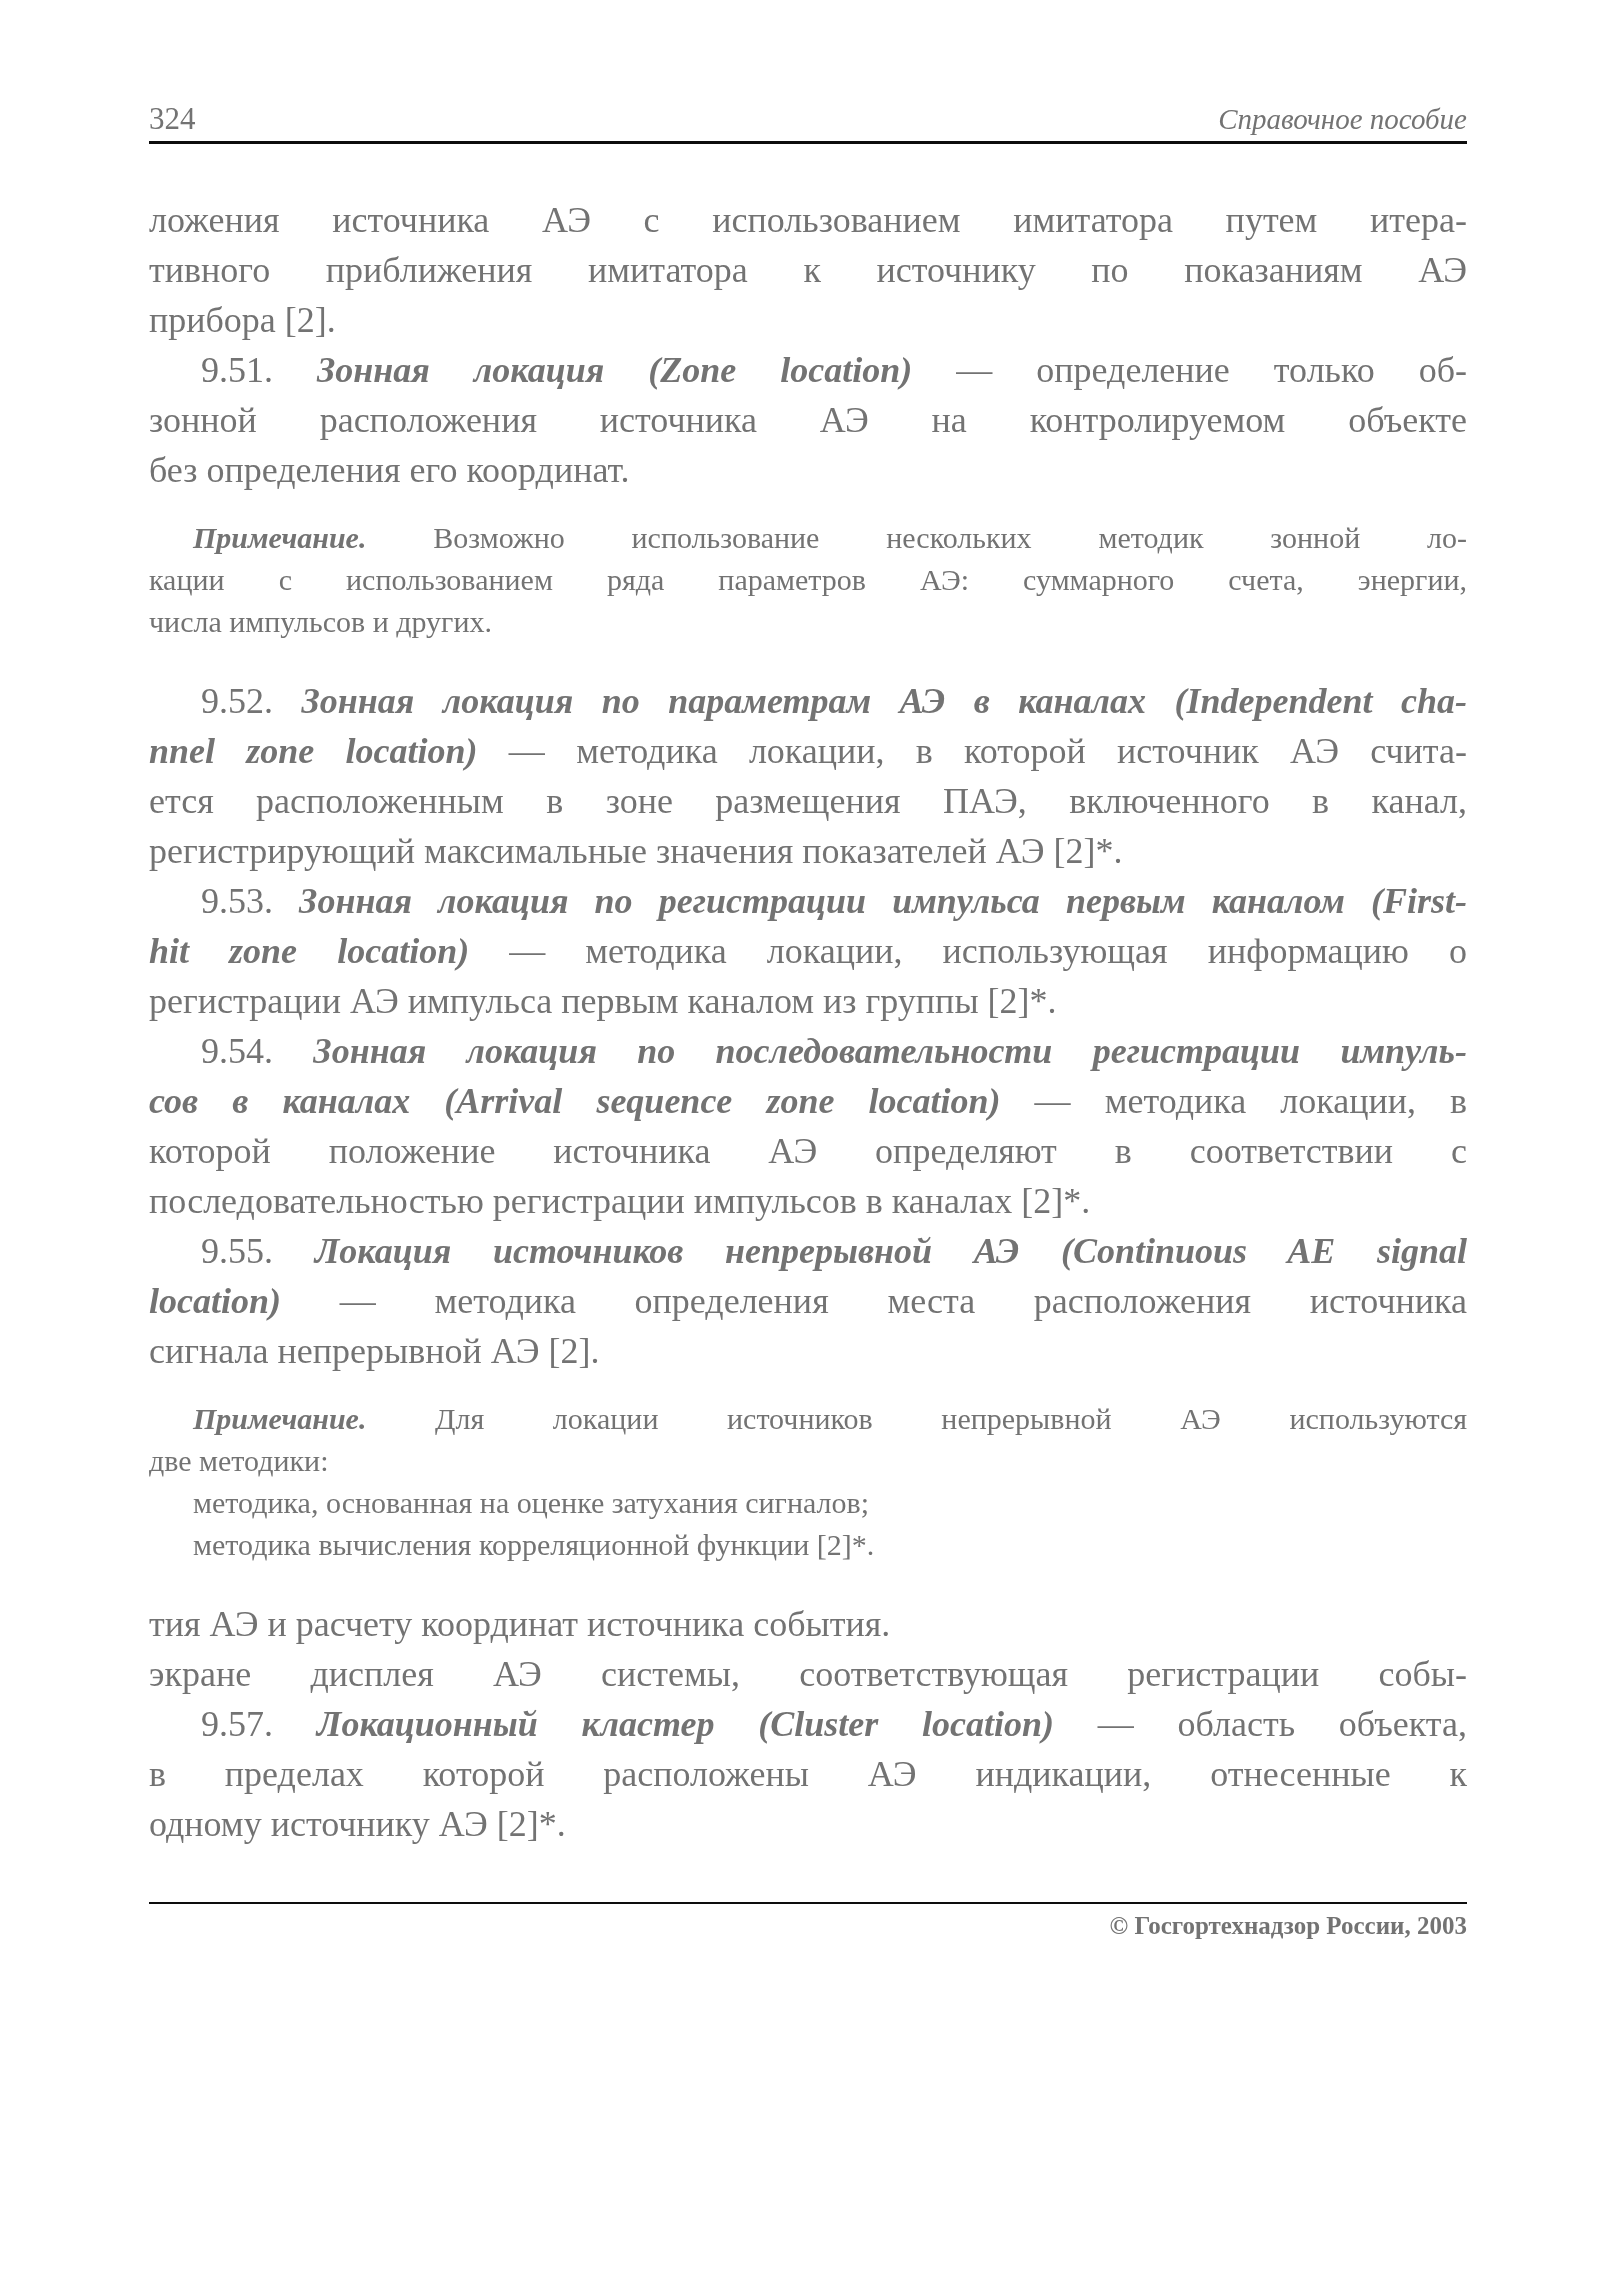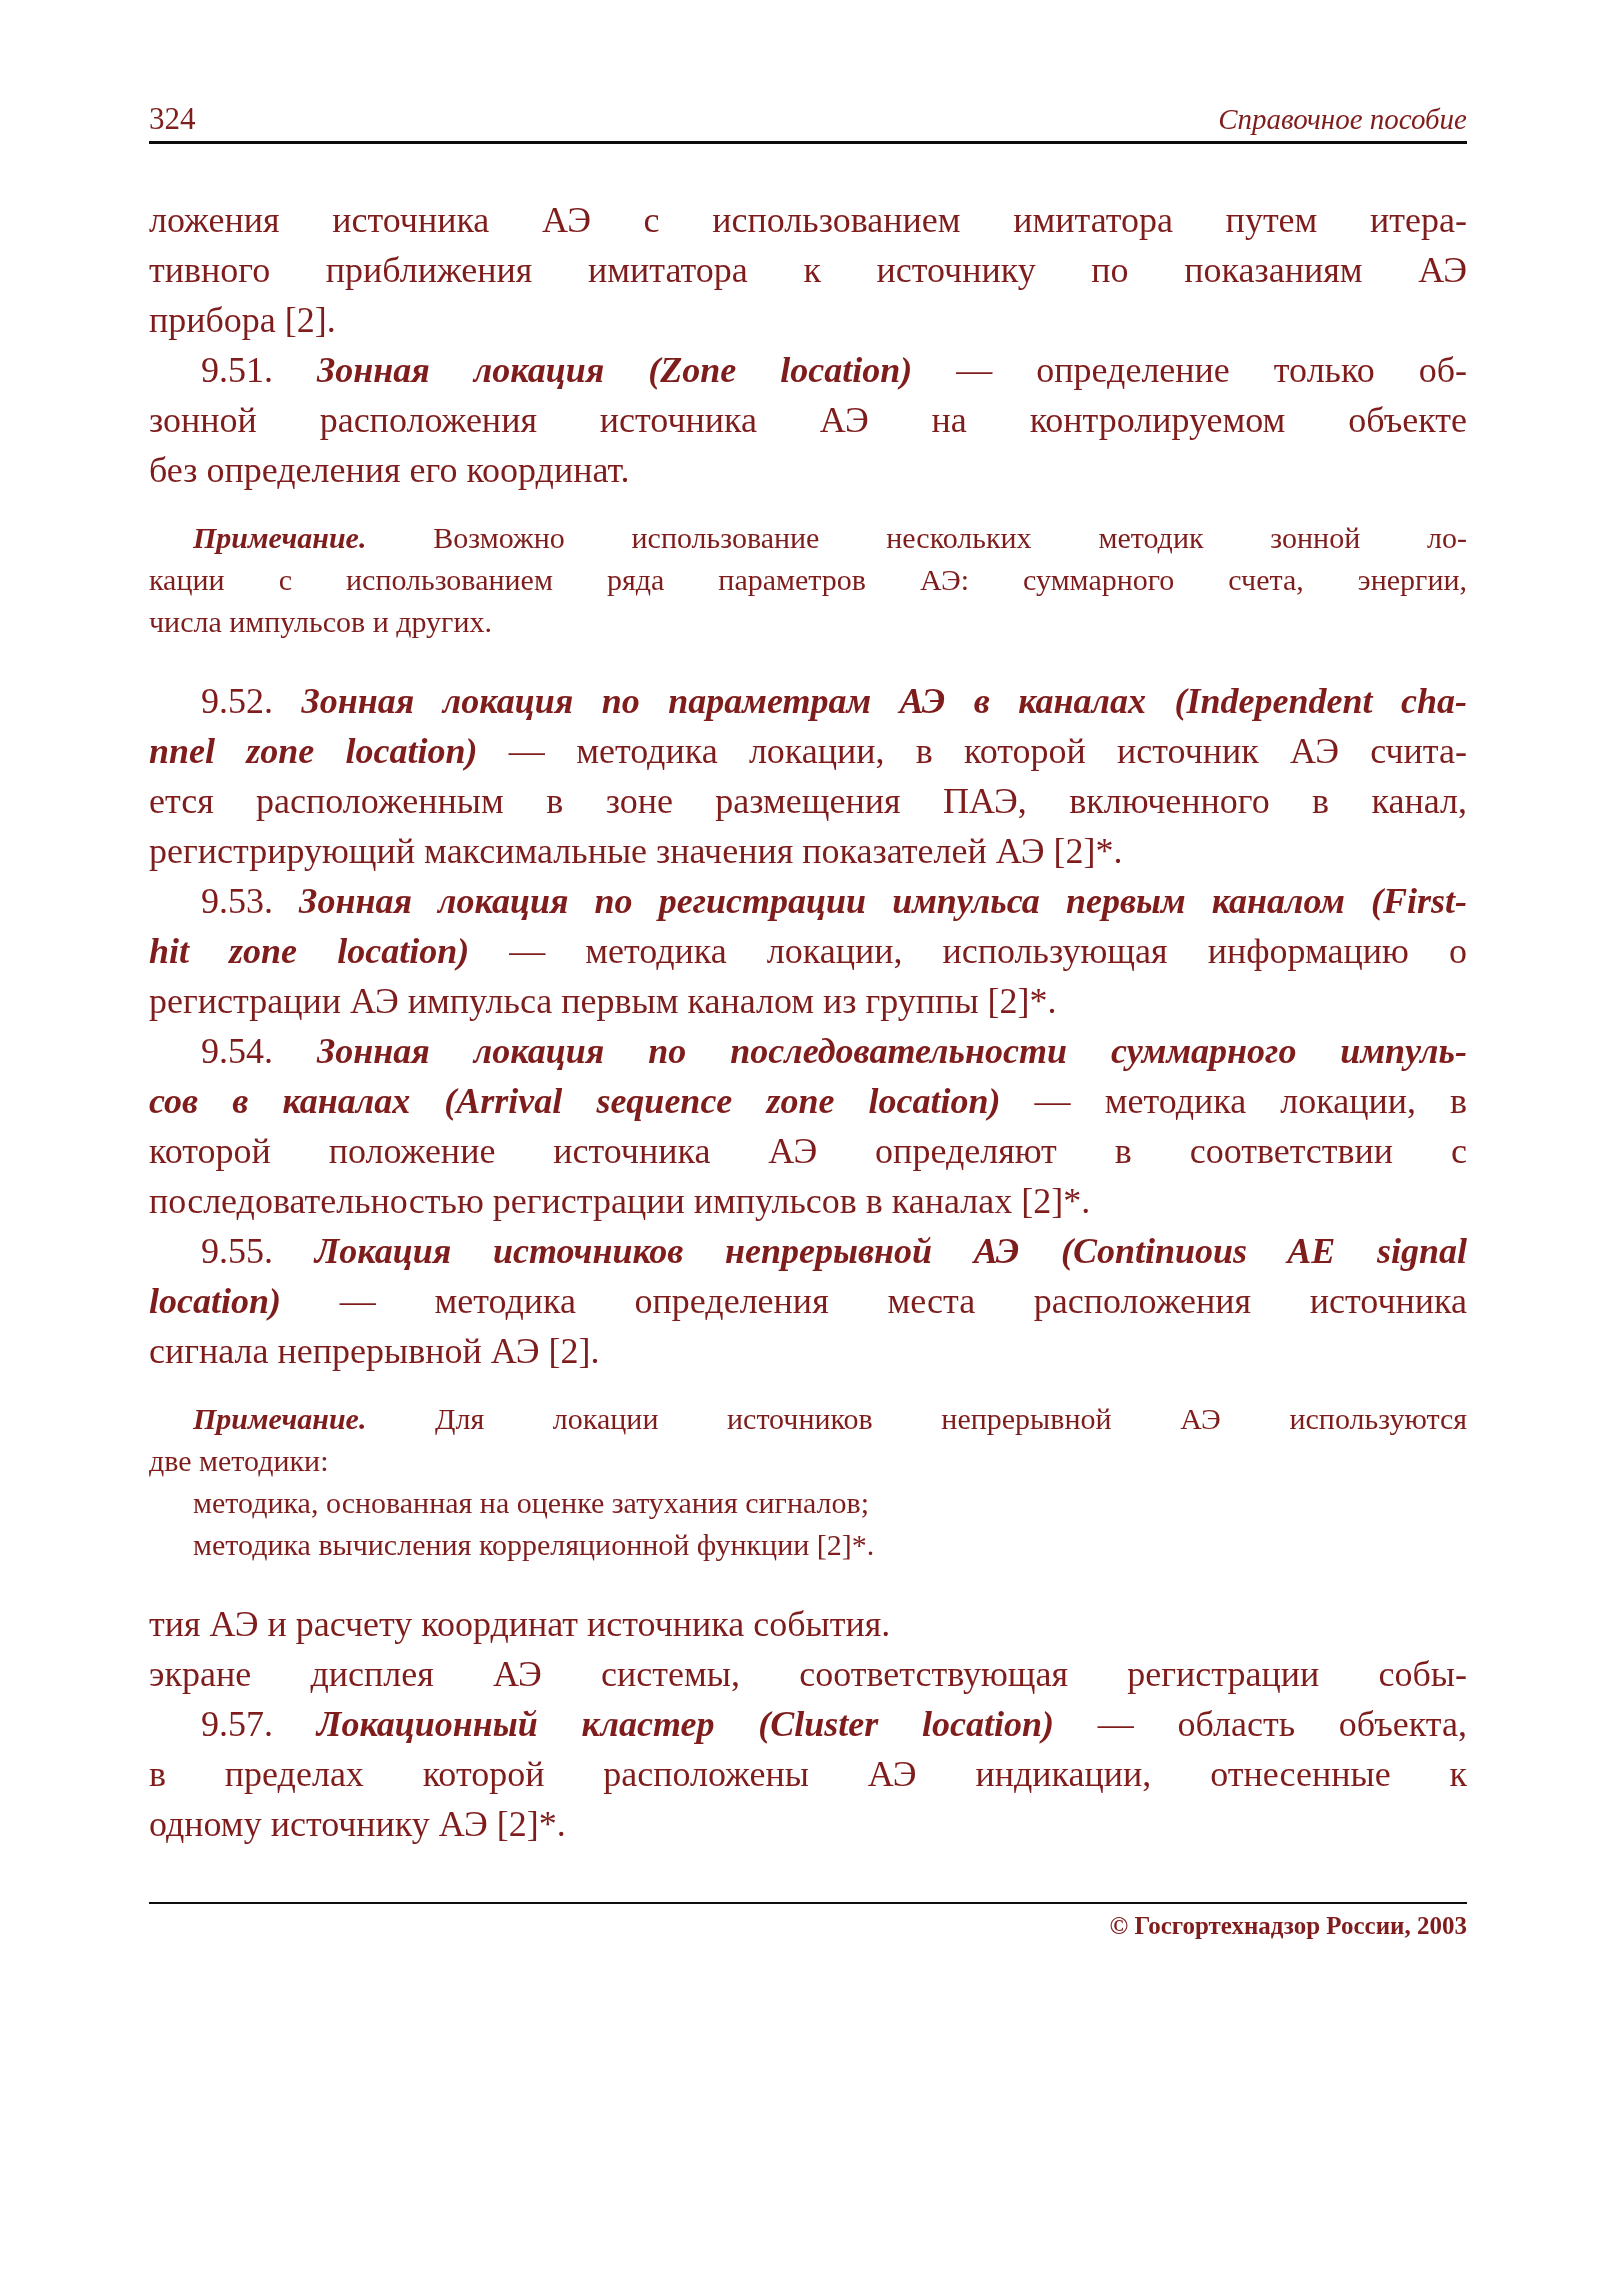--- a/index.html
+++ b/index.html
@@ -6,21 +6,21 @@
     margin: 0;
     padding: 0;
     background: #e8e8e8;
   }
   .page {
     position: relative;
     width: 1616px;
     height: 2296px;
     margin: 0 auto;
     background: #ffffff;
-    color: #7f1d1d;
+    color: #737373;
     box-sizing: border-box;
     padding: 103px 149px 0 149px;
     font-family: "Liberation Serif", "DejaVu Serif", serif;
     overflow: hidden;
   }
   header.pagehead {
     display: flex;
     justify-content: space-between;
     align-items: flex-end;
     padding-bottom: 7.3px;
@@ -106,21 +106,21 @@
         <div class="line just"><span class="s-bi">nnel zone location)</span><span class="s-r"> — методика локации, в которой источник АЭ счита-</span></div>
         <div class="line just"><span class="s-r">ется расположенным в зоне размещения ПАЭ, включенного в канал,</span></div>
         <div class="line"><span class="s-r">регистрирующий максимальные значения показателей АЭ [2]*.</span></div>
       </div>
       <div class="para definition">
         <div class="line indent just"><span class="s-r">9.53. </span><span class="s-bi">Зонная локация по регистрации импульса первым каналом (First-</span></div>
         <div class="line just"><span class="s-bi">hit zone location)</span><span class="s-r"> — методика локации, использующая информацию о</span></div>
         <div class="line"><span class="s-r">регистрации АЭ импульса первым каналом из группы [2]*.</span></div>
       </div>
       <div class="para definition">
-        <div class="line indent just"><span class="s-r">9.54. </span><span class="s-bi">Зонная локация по последовательности суммарного импуль-</span></div>
+        <div class="line indent just"><span class="s-r">9.54. </span><span class="s-bi">Зонная локация по последовательности регистрации импуль-</span></div>
         <div class="line just"><span class="s-bi">сов в каналах (Arrival sequence zone location)</span><span class="s-r"> — методика локации, в</span></div>
         <div class="line just"><span class="s-r">которой положение источника АЭ определяют в соответствии с</span></div>
         <div class="line"><span class="s-r">последовательностью регистрации импульсов в каналах [2]*.</span></div>
       </div>
       <div class="para definition">
         <div class="line indent just"><span class="s-r">9.55. </span><span class="s-bi">Локация источников непрерывной АЭ (Continuous AE signal</span></div>
         <div class="line just"><span class="s-bi">location)</span><span class="s-r"> — методика определения места расположения источника</span></div>
         <div class="line"><span class="s-r">сигнала непрерывной АЭ [2].</span></div>
       </div>
       <div class="para note">

